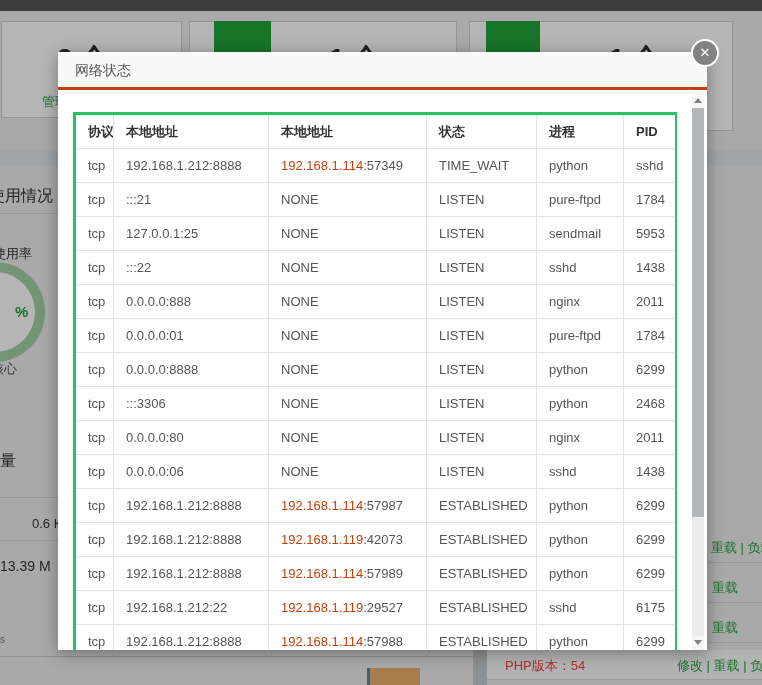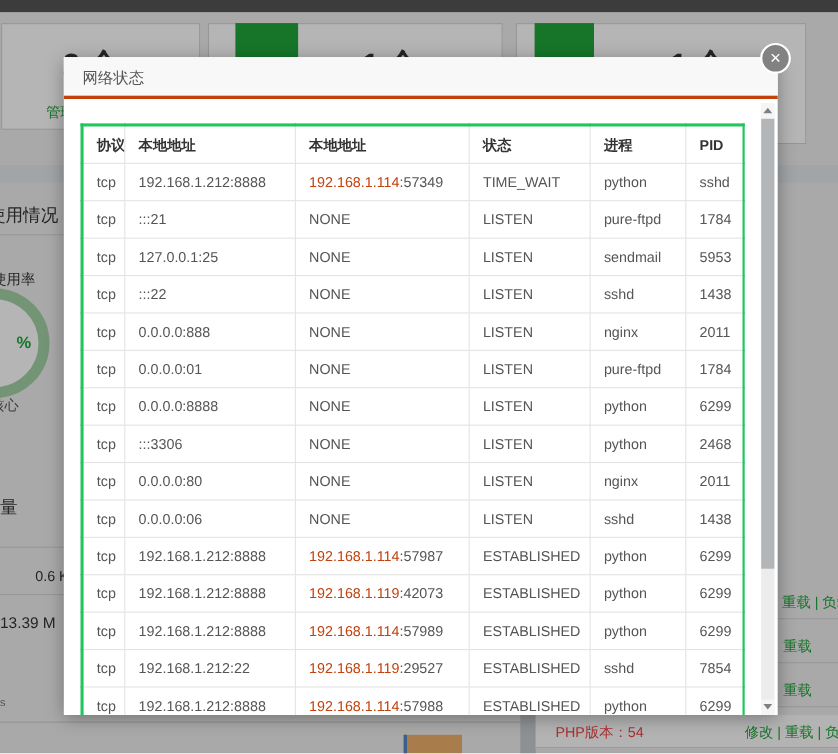--- a/index.html
+++ b/index.html
@@ -237,21 +237,21 @@
               <td>ESTABLISHED</td>
               <td>python</td>
               <td>6299</td>
             </tr>
             <tr>
               <td>tcp</td>
               <td>192.168.1.212:22</td>
               <td><a class="iplink">192.168.1.119</a><span>:29527</span></td>
               <td>ESTABLISHED</td>
               <td>sshd</td>
-              <td>7854</td>
+              <td>6175</td>
             </tr>
             <tr>
               <td>tcp</td>
               <td>192.168.1.212:8888</td>
               <td><a class="iplink">192.168.1.114</a><span>:57988</span></td>
               <td>ESTABLISHED</td>
               <td>python</td>
               <td>6299</td>
             </tr>
           </tbody>

